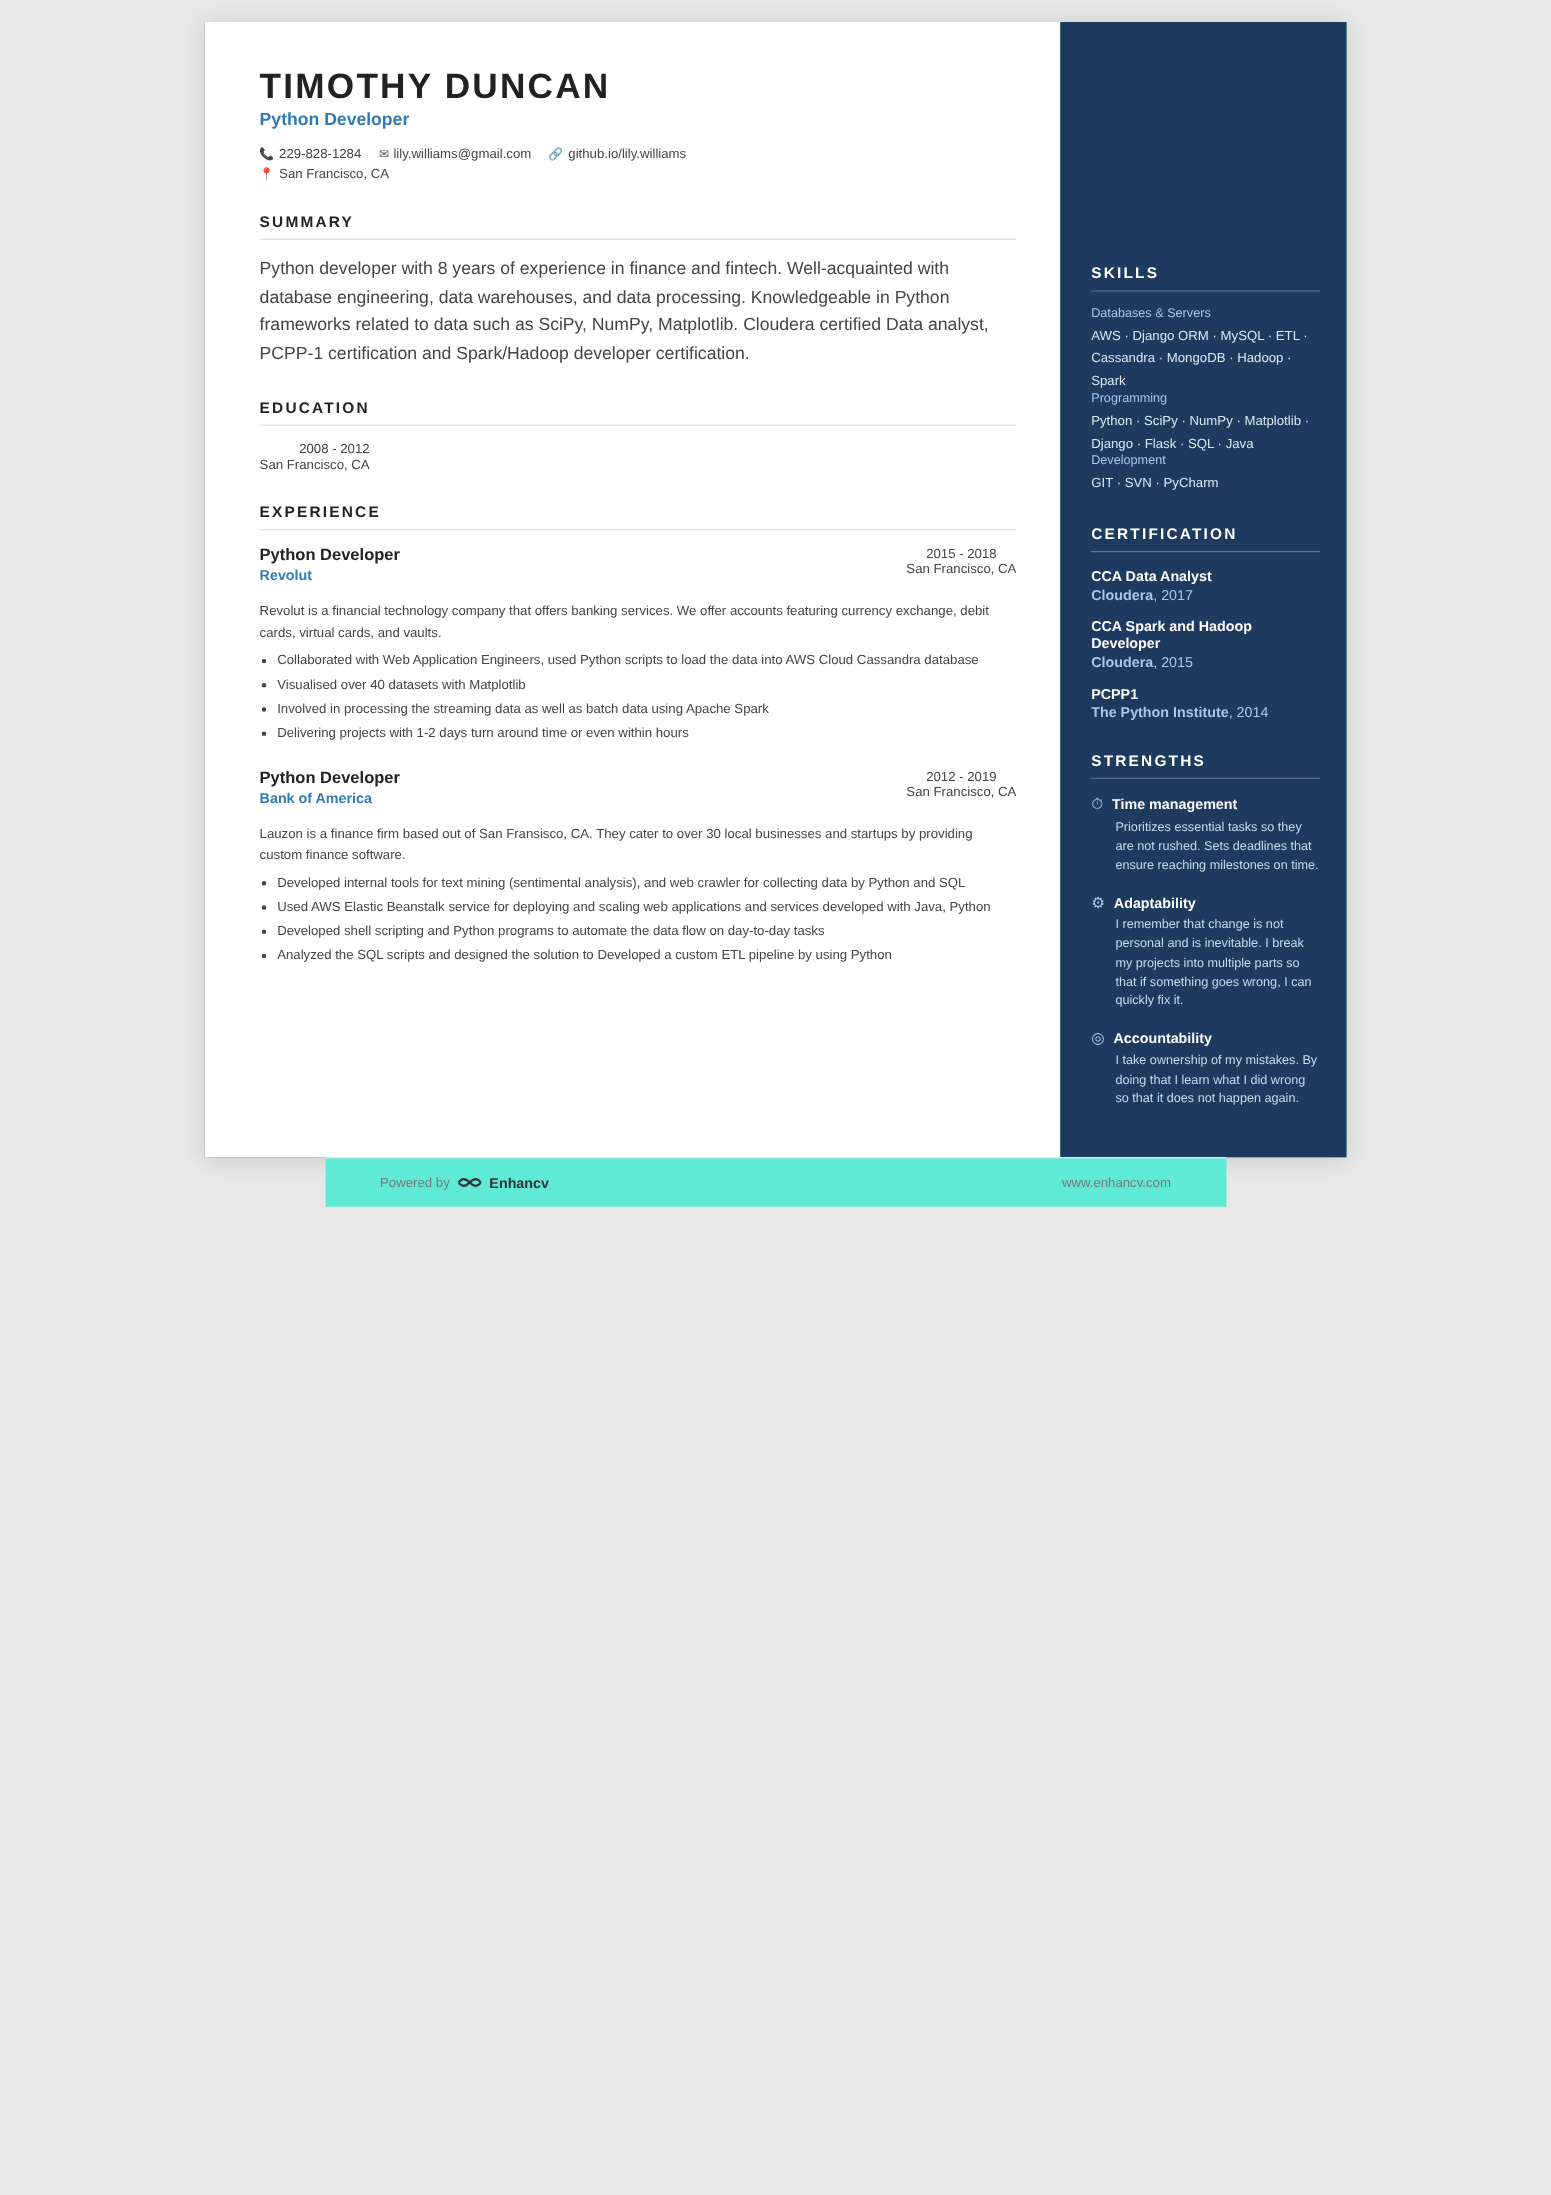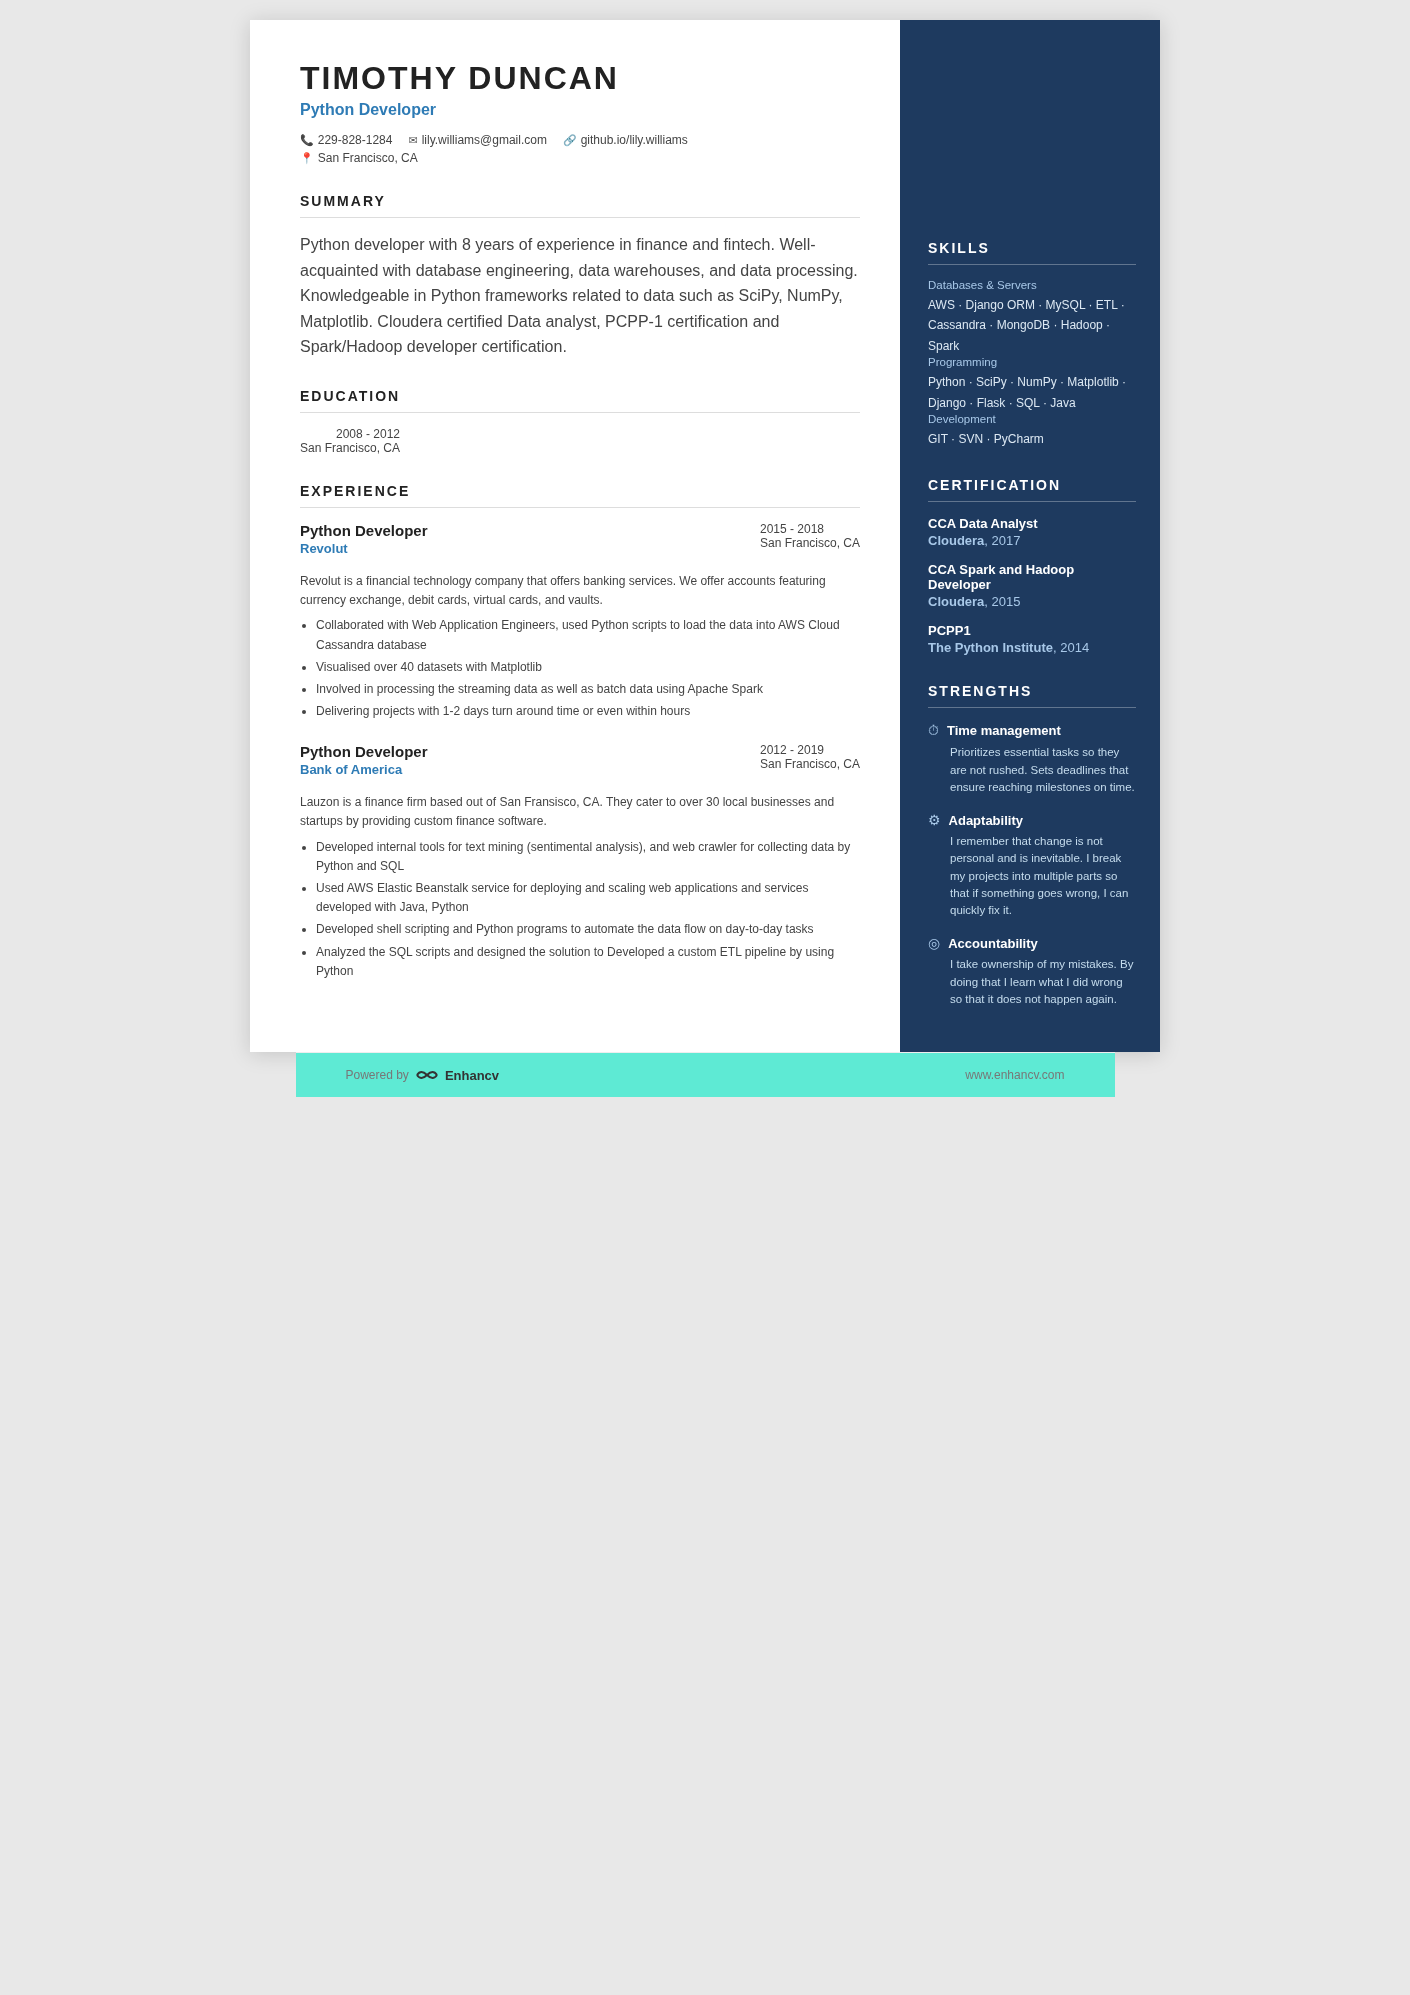--- a/index.html
+++ b/index.html
@@ -6,21 +6,21 @@
     body {
       font-family: 'Segoe UI', Arial, sans-serif;
       background: #e8e8e8;
       display: flex;
       justify-content: center;
       align-items: flex-start;
       min-height: 100vh;
       padding: 20px;
     }
     .resume-wrapper {
-      width: 910px;
+      width: 1038px;
       background: #15803d;
       display: flex;
       flex-direction: row;
       box-shadow: 0 2px 20px rgba(0,0,0,0.15);
     }
     
     .left-col {
       flex: 1;
       padding: 40px 40px 40px 50px;
       background: #fff;
@@ -118,21 +118,21 @@
       align-items: flex-start;
     }
     .exp-title {
       font-size: 15px;
       font-weight: 600;
       color: #222;
     }
     .exp-dates {
       font-size: 12px;
       color: #444;
-      text-align: left;
+      text-align: center;
     }
     .exp-company {
       font-size: 13px;
       color: #2e7bb5;
       font-weight: 600;
       margin-top: 2px;
     }
     .exp-location {
       font-size: 12px;
       color: #444;

